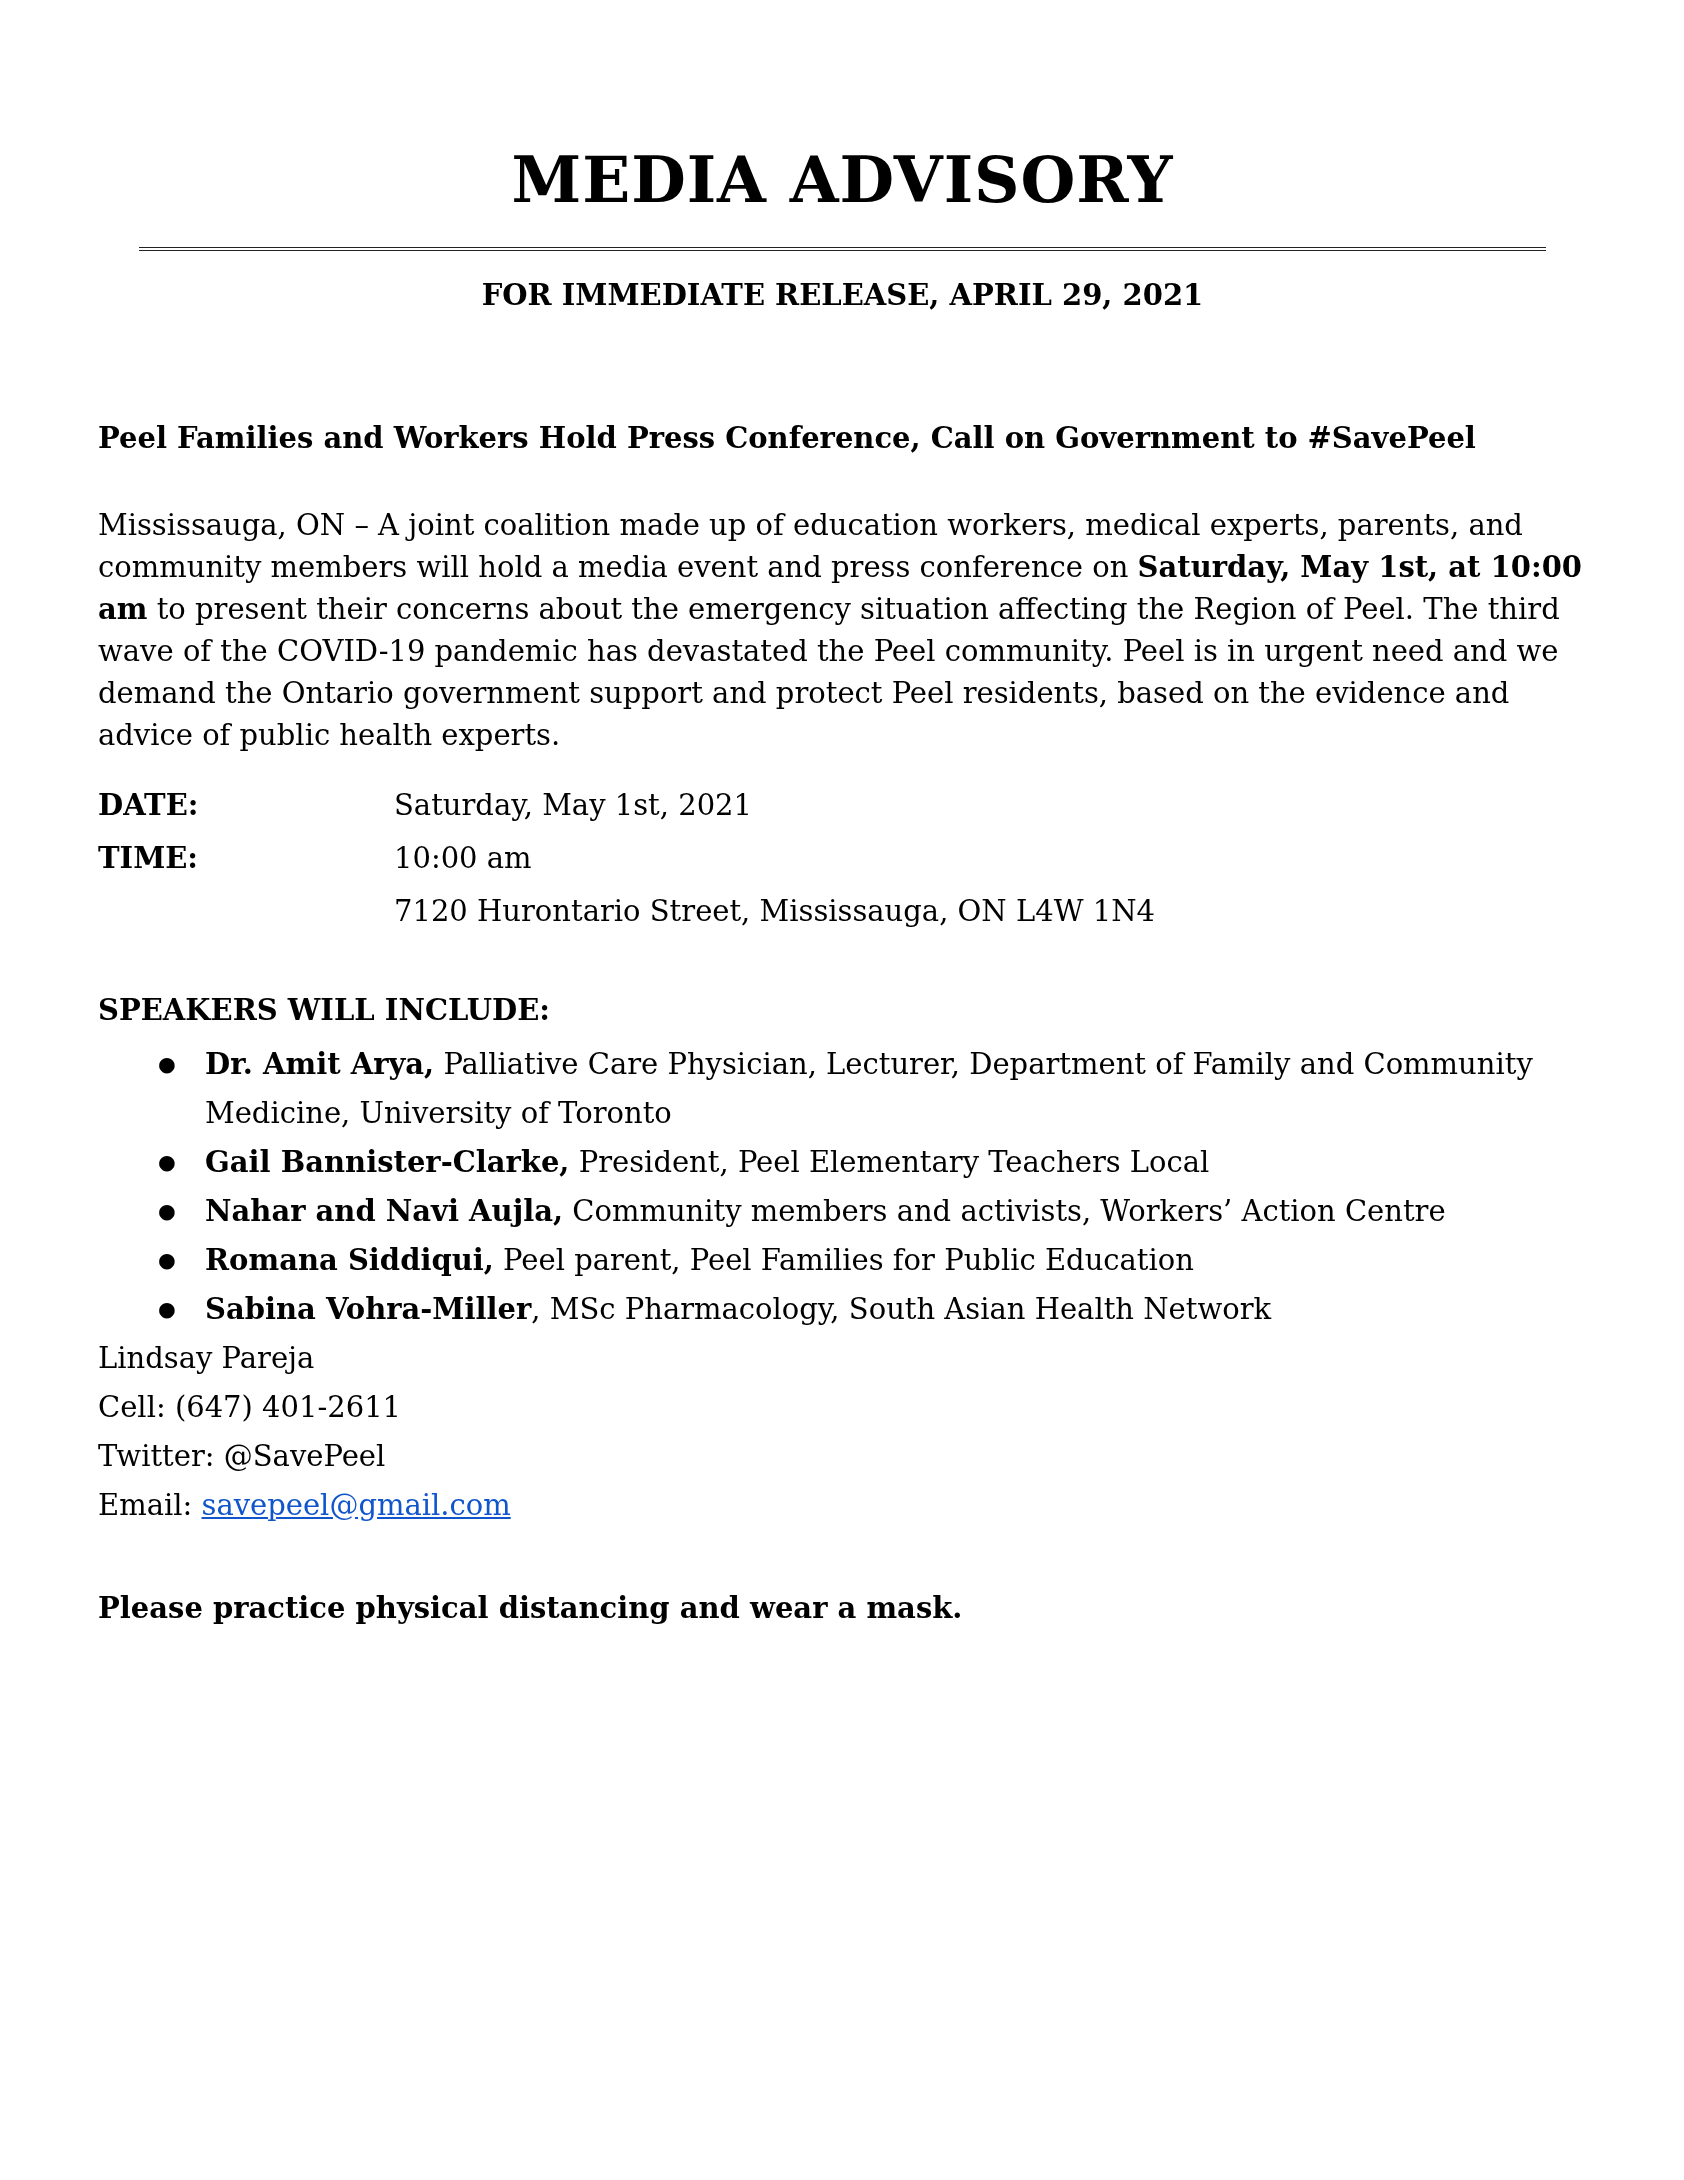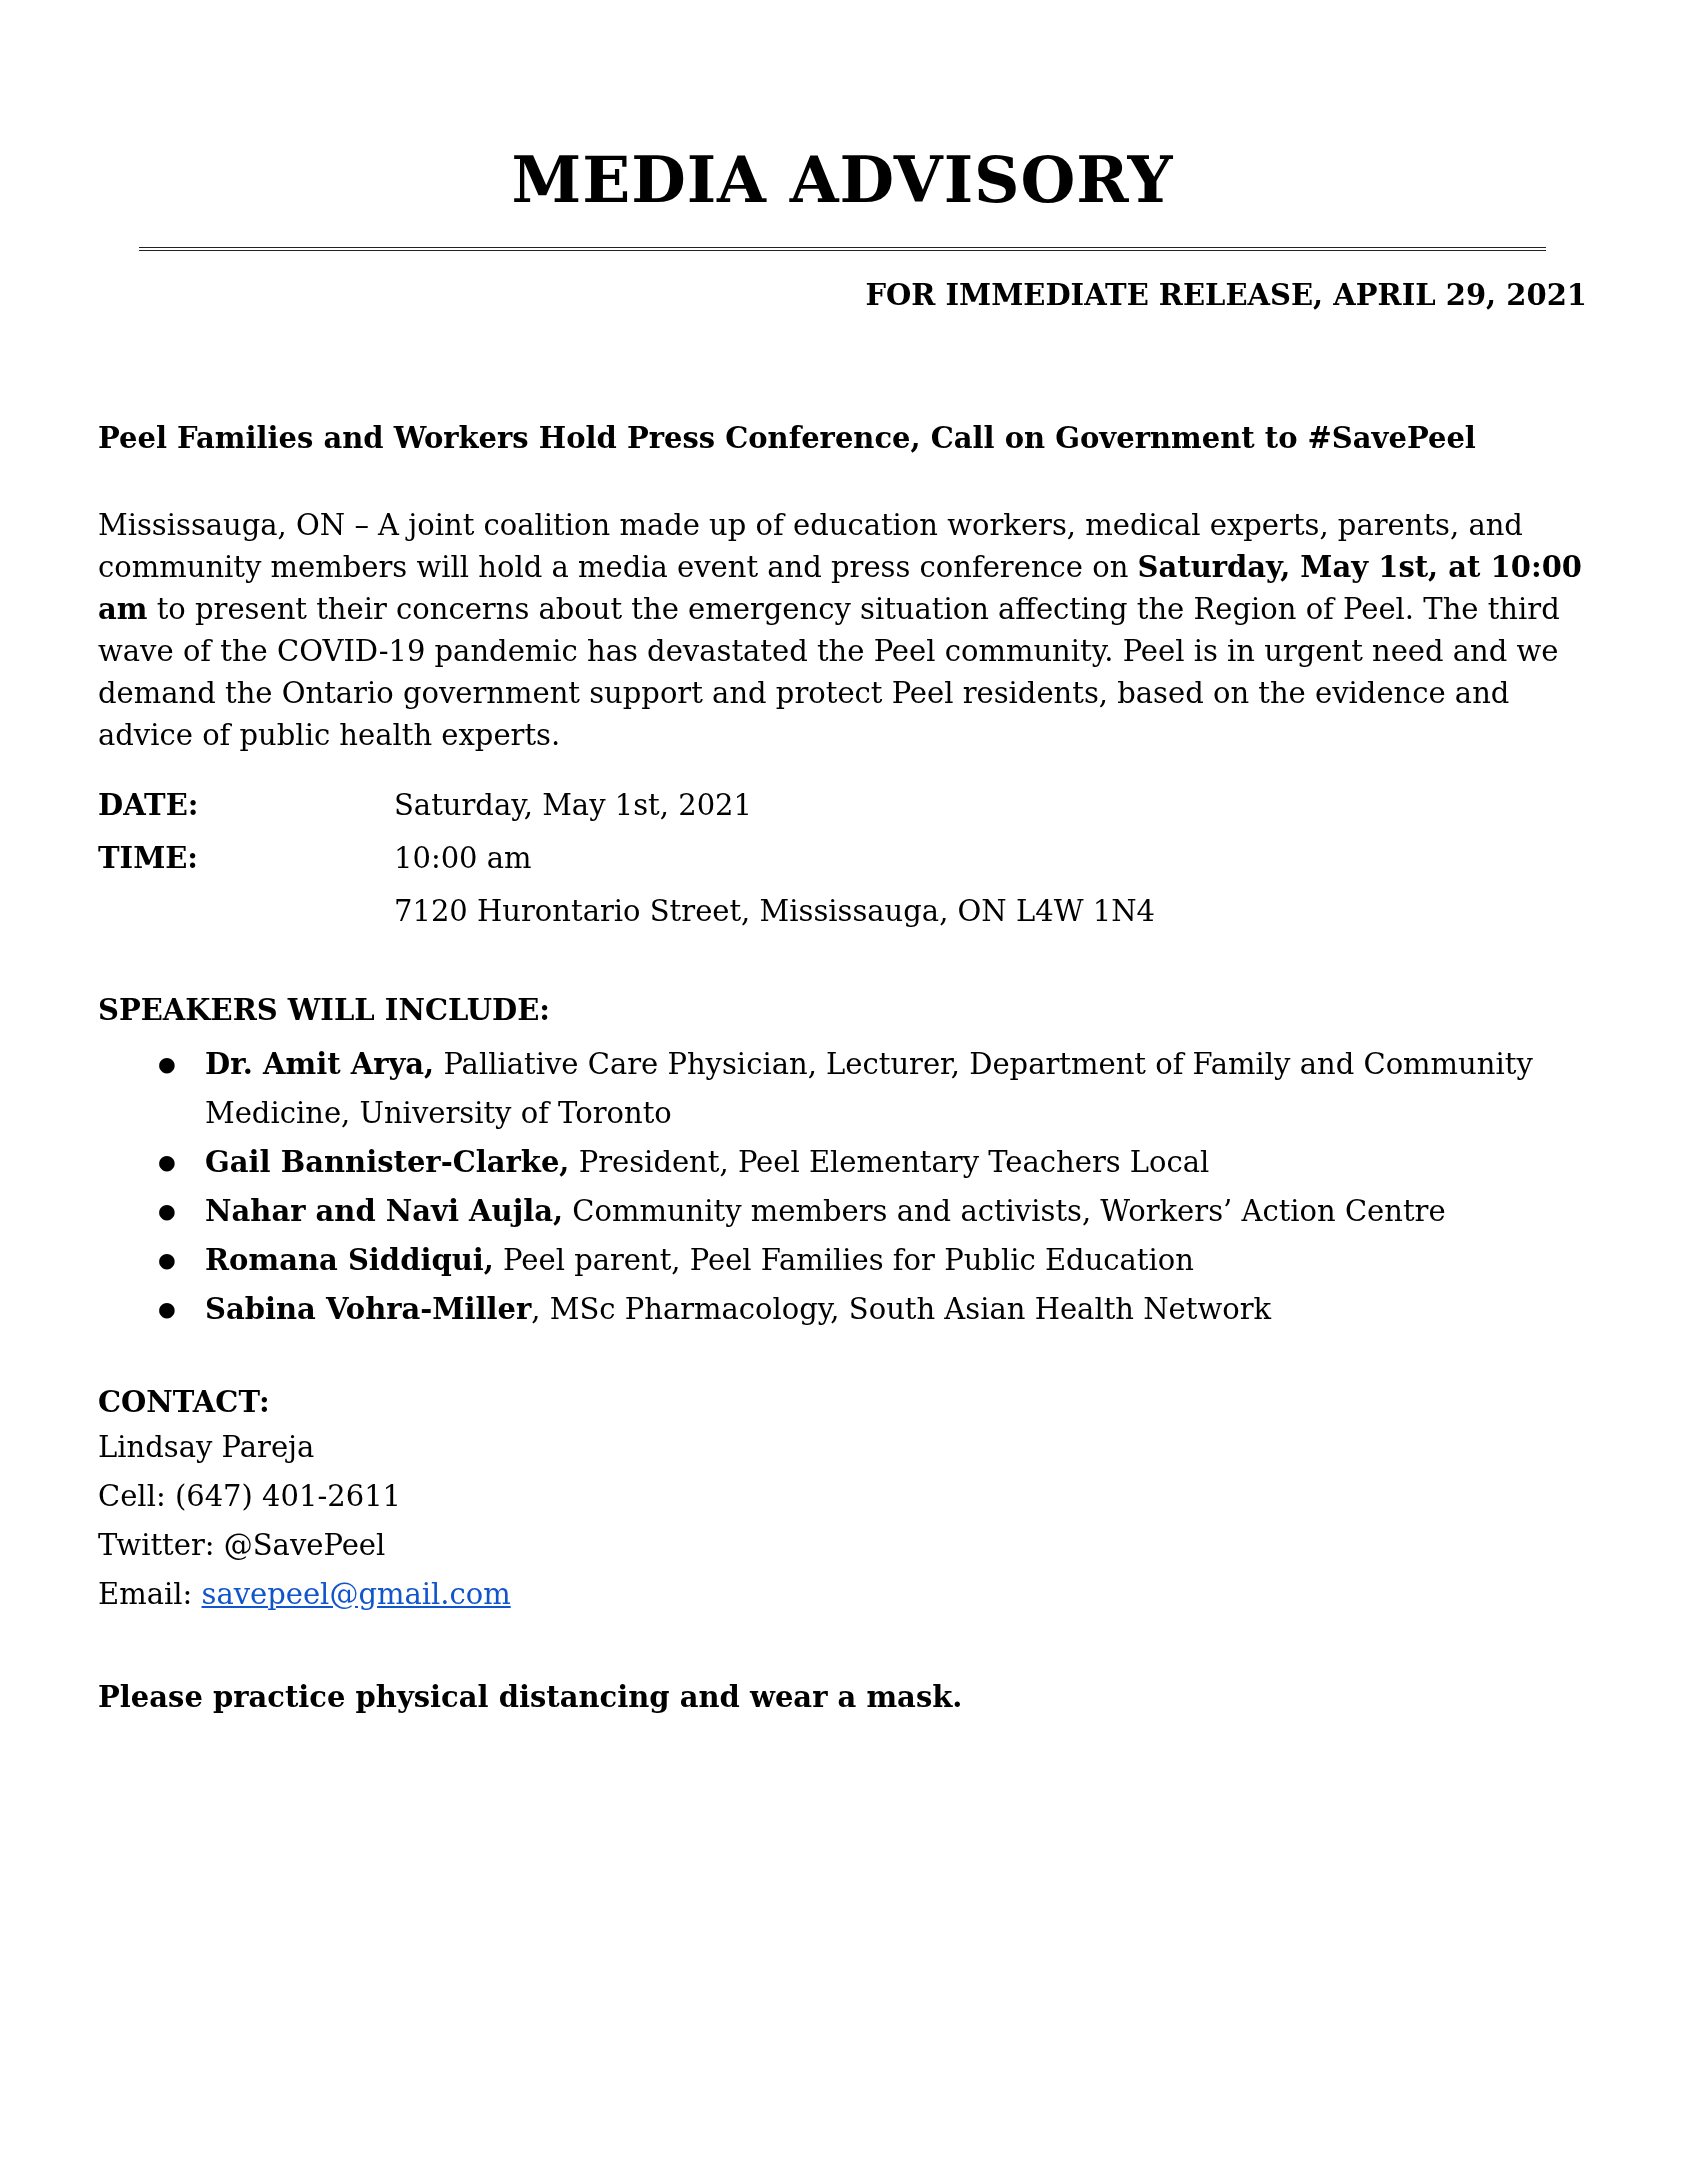--- a/index.html
+++ b/index.html
@@ -33,21 +33,21 @@
     margin: 32px 41px 0 41px;
     height: 1.7px;
     border-top: 1.7px solid #222222;
     border-bottom: 1.7px solid #222222;
   }
   .release-line {
     margin-top: 25.6px;
     font-size: 29px;
     line-height: 39px;
     font-weight: 700;
-    text-align: right;
+    text-align: center;
   }
   .headline {
     margin-top: 104px;
     font-size: 29px;
     line-height: 39px;
     font-weight: 700;
   }
   .intro {
     margin-top: 46px;
     font-size: 29px;
@@ -168,21 +168,20 @@
     <div class="speaker">
       <span class="bullet">●</span>
       <span class="speaker-text"><span class="b">Romana Siddiqui,</span><span> Peel parent, Peel Families for Public Education</span></span>
     </div>
     <div class="speaker">
       <span class="bullet">●</span>
       <span class="speaker-text"><span class="b">Sabina Vohra-Miller</span><span>, MSc Pharmacology, South Asian Health Network</span></span>
     </div>
   </div>
 
-  <div class="contact-heading">CONTACT:</div>
   <div class="contact-line">Lindsay Pareja</div>
   <div class="contact-line">Cell: (647) 401-2611</div>
   <div class="contact-line">Twitter: @SavePeel</div>
   <div class="contact-line"><span>Email: </span><a class="email-link">savepeel@gmail.com</a></div>
 
   <div class="distancing-note">Please practice physical distancing and wear a mask.</div>
 
 
 </div>
 

